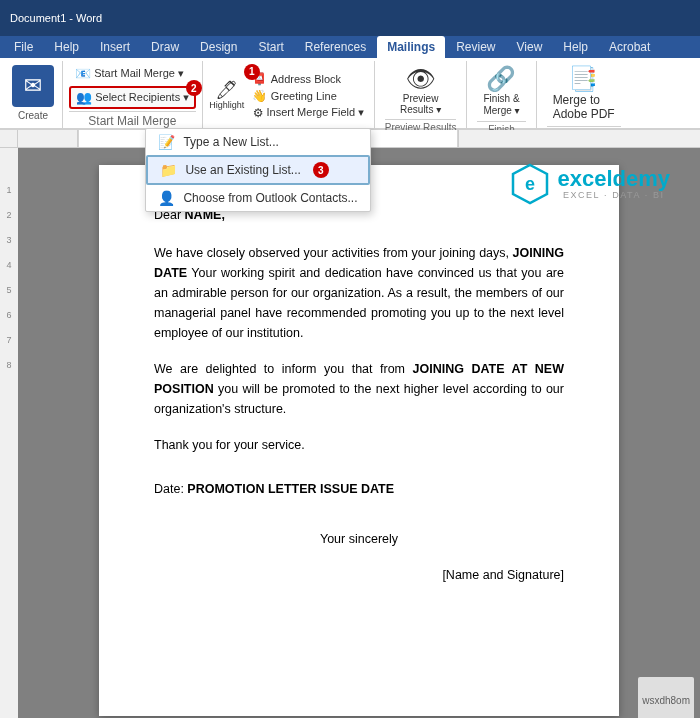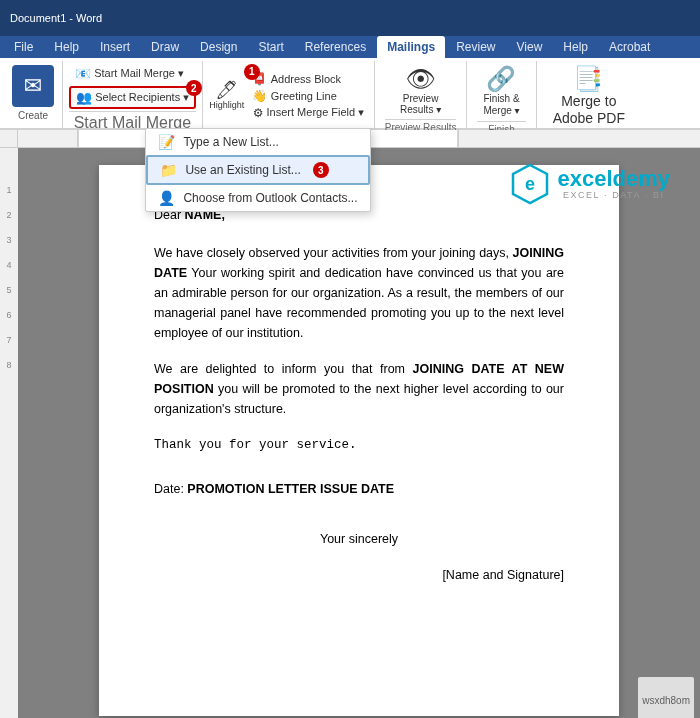--- a/index.html
+++ b/index.html
@@ -51,21 +51,21 @@
         <span style="font-size:13px;">📧</span>
         <span>Start Mail Merge ▾</span>
       </div>
 
       <div style="display:flex; align-items:center; gap:3px; padding:2px 5px; cursor:pointer; border-radius:3px; font-size:11px; color:#333; border:2px solid #cc0000; white-space:nowrap; position:relative; background:#f9f9f9;">
         <span style="font-size:13px;">👥</span>
         <span>Select Recipients ▾</span>
         <div style="background:#cc0000; color:white; border-radius:50%; width:16px; height:16px; font-size:10px; display:flex; align-items:center; justify-content:center; font-weight:bold; position:absolute; top:-8px; right:-8px; z-index:10;">2</div>
       </div>
     </div>
-    <div style="font-size:16px; color:#666; text-align:center; padding-top:2px; border-top:1px solid #d1d1d1; margin-top:2px;">Start Mail Merge</div>
+    <div style="font-size:12px; color:#666; text-align:center; padding-top:2px; border-top:1px solid #d1d1d1; margin-top:2px;">Start Mail Merge</div>
   </div>
 
   <div style="display:flex; flex-direction:column; padding:2px 6px 0 6px; border-right:1px solid #d1d1d1; min-width:160px;">
     <div style="display:flex; gap:4px; align-items:center; flex:1;">
 
       <div style="display:flex; flex-direction:column; align-items:center; padding:2px 4px; cursor:pointer; border-radius:3px; font-size:10px; color:#333; border:1px solid transparent; width:36px;">
         <span style="font-size:18px; line-height:1;">🖊</span>
         <span style="font-size:9px; text-align:center; margin-top:1px;">Highlight</span>
       </div>
 
@@ -105,21 +105,21 @@
         <div>Finish &amp;</div>
         <div>Merge ▾</div>
       </div>
     </div>
     <div style="font-size:10px; color:#666; text-align:center; padding-top:2px; border-top:1px solid #d1d1d1; margin-top:2px; width:100%;">Finish</div>
   </div>
 
   <div style="display:flex; flex-direction:column; align-items:center; padding:2px 10px 0 10px;">
     <div style="display:flex; flex-direction:column; align-items:center; padding:2px 6px; cursor:pointer; border-radius:3px;">
       <span style="font-size:24px;">📑</span>
-      <div style="font-size:14px; text-align:center; line-height:1.2; color:#333;">
+      <div style="font-size:12px; line-height:1.2; color:#333;">
         <div>Merge to</div>
         <div>Adobe PDF</div>
       </div>
     </div>
     <div style="font-size:10px; color:#666; text-align:center; padding-top:2px; border-top:1px solid #d1d1d1; margin-top:2px; width:100%;">Acrobat</div>
   </div>
 
   <div class="dropdown-menu" style="position:absolute; top:70px; left:145px; z-index:200;">
     <div style="display:flex; align-items:center; gap:8px; padding:5px 12px; font-size:12px; cursor:pointer; color:#333;">
       <span style="font-size:14px; color:#2b579a;">📝</span>
@@ -189,21 +189,21 @@
       </div>
 
       <div style="margin-bottom:16px; text-align:justify;">
         <span>We have closely observed your activities from your joining days, </span><span style="font-weight:bold;">JOINING DATE</span><span> Your working spirit and dedication have convinced us that you are an admirable person for our organization. As a result, the members of our managerial panel have recommended promoting you up to the next level employee of our institution.</span>
       </div>
 
       <div style="margin-bottom:16px; text-align:justify;">
         <span>We are delighted to inform you that from </span><span style="font-weight:bold;">JOINING DATE AT NEW POSITION</span><span> you will be promoted to the next higher level according to our organization's structure.</span>
       </div>
 
-      <div style="margin-bottom:24px;font-family:Liberation Mono, monospace;">
+      <div style="margin-bottom:24px;">
         <span>Thank you for your service.</span>
       </div>
 
       <div style="margin-bottom:30px;">
         <span>Date: </span><span style="font-weight:bold;">PROMOTION LETTER ISSUE DATE</span>
       </div>
 
       <div style="text-align:center; margin-bottom:16px;">
         <span>Your sincerely</span>
       </div>

